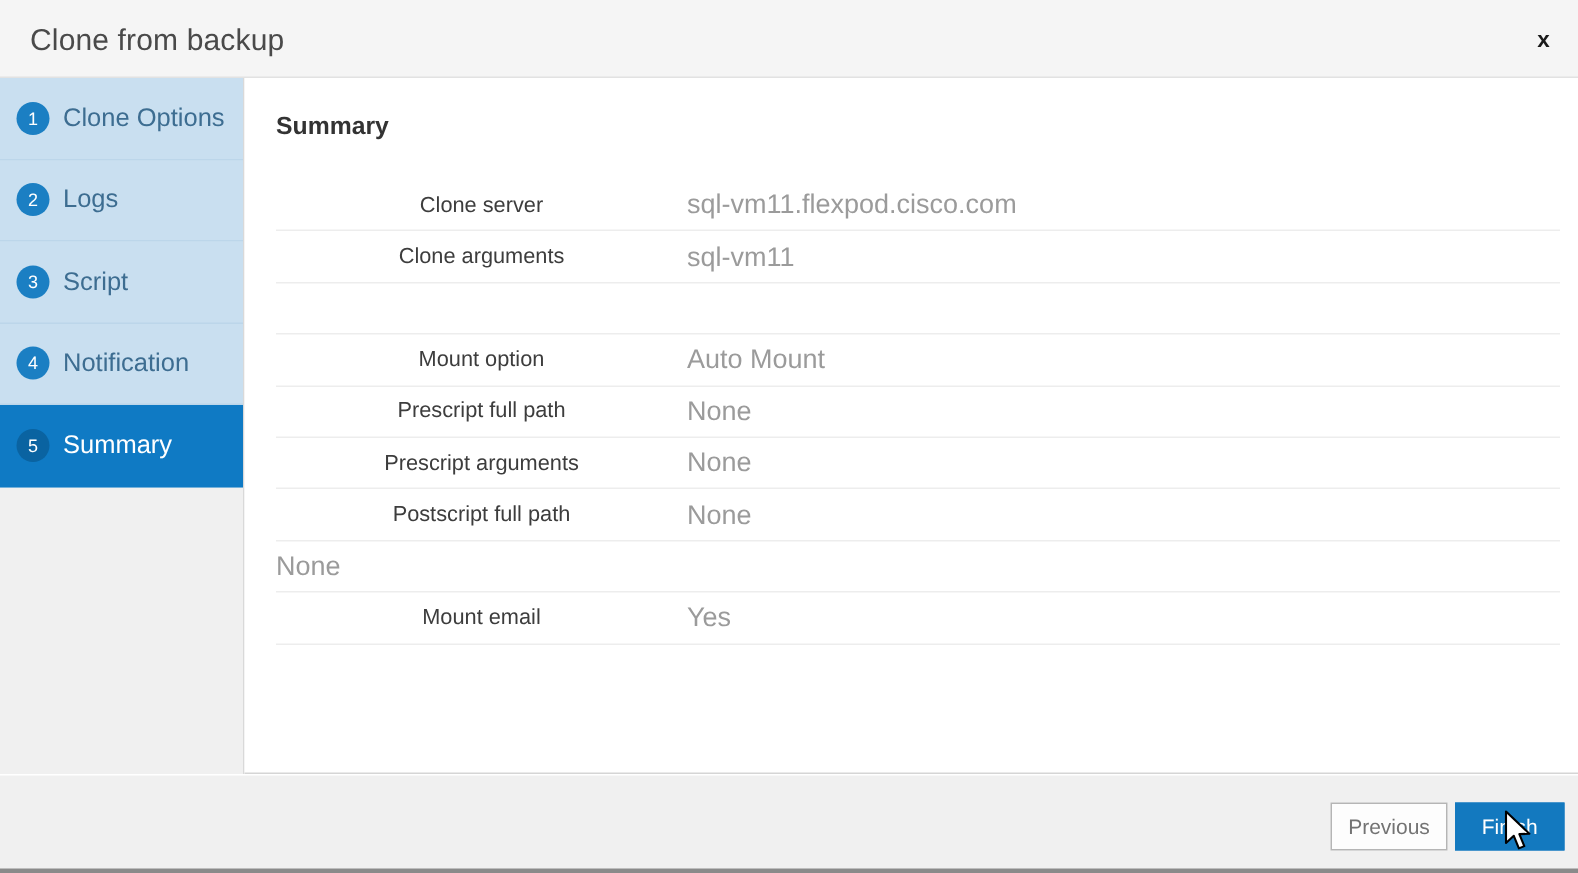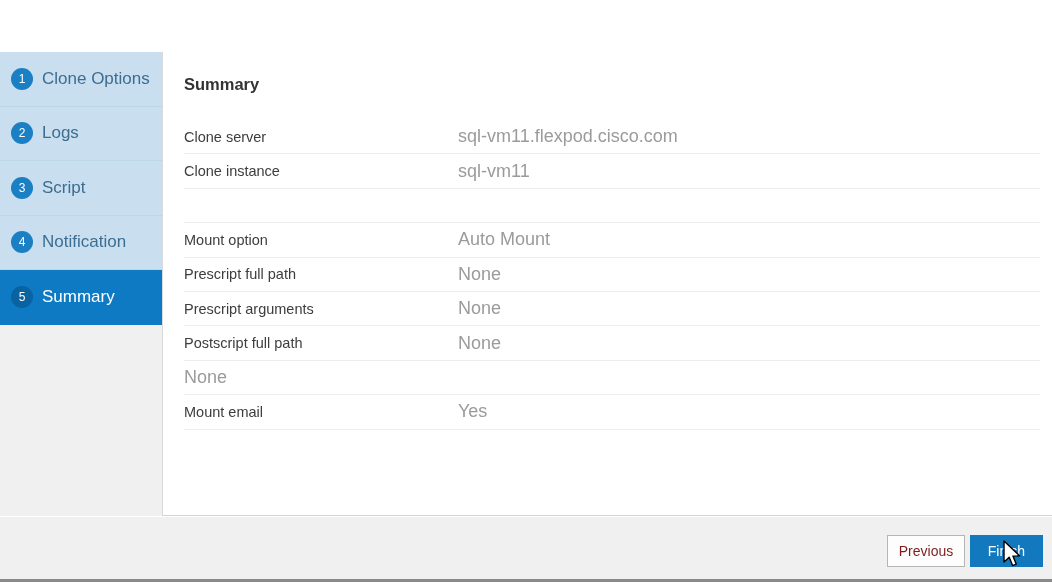--- a/index.html
+++ b/index.html
@@ -134,20 +134,21 @@
     top: 23px;
     font-size: 16.5px;
     font-weight: bold;
     color: #333333;
   }
   .rows {
     position: absolute;
     left: 21px;
     top: 68px;
     right: 12px;
+    text-align: center;
   }
   .sum-row {
     display: flex;
     align-items: center;
     height: 34.4px;
     border-bottom: 1px solid #ededed;
     box-sizing: border-box;
   }
   .sum-row:first-child { border-top: none; }
   .sum-label {
@@ -186,21 +187,21 @@
     justify-content: center;
     box-sizing: border-box;
     cursor: pointer;
     user-select: none;
   }
   .btn-previous {
     right: 87px;
     width: 78px;
     background: #fdfdfd;
     border: 1px solid #b5b5b5;
-    color: #7f1d1d;
+    color: #737373;
   }
   .btn-finish {
     right: 9px;
     width: 73px;
     background: #1379bf;
     border: 1px solid #1379bf;
     color: #ffffff;
   }
 
   
@@ -211,20 +212,24 @@
     width: 22px;
     height: 30px;
     pointer-events: none;
   }
 </style>
 </head>
 <body>
 
 <div id="app">
 
+  <div class="titlebar">
+    <div class="dialog-title">Clone from backup</div>
+    <div class="close-btn">x</div>
+  </div>
 
   <div class="sidebar">
     <div class="steps" id="steps-container">
         <div class="step">
           <div class="badge">1</div>
           <div class="step-label">Clone Options</div>
         </div>
         <div class="step">
           <div class="badge">2</div>
           <div class="step-label">Logs</div>
@@ -245,21 +250,21 @@
   </div>
 
   <div class="content">
     <div class="section-title">Summary</div>
     <div class="rows" id="rows-container">
         <div class="sum-row">
           <div class="sum-label">Clone server</div>
           <div class="sum-value">sql-vm11.flexpod.cisco.com</div>
         </div>
         <div class="sum-row">
-          <div class="sum-label">Clone instance</div>
+          <div class="sum-label">Clone arguments</div>
           <div class="sum-value">sql-vm11</div>
         </div>
         <div class="sum-row">
         </div>
         <div class="sum-row">
           <div class="sum-label">Mount option</div>
           <div class="sum-value">Auto Mount</div>
         </div>
         <div class="sum-row">
           <div class="sum-label">Prescript full path</div>

